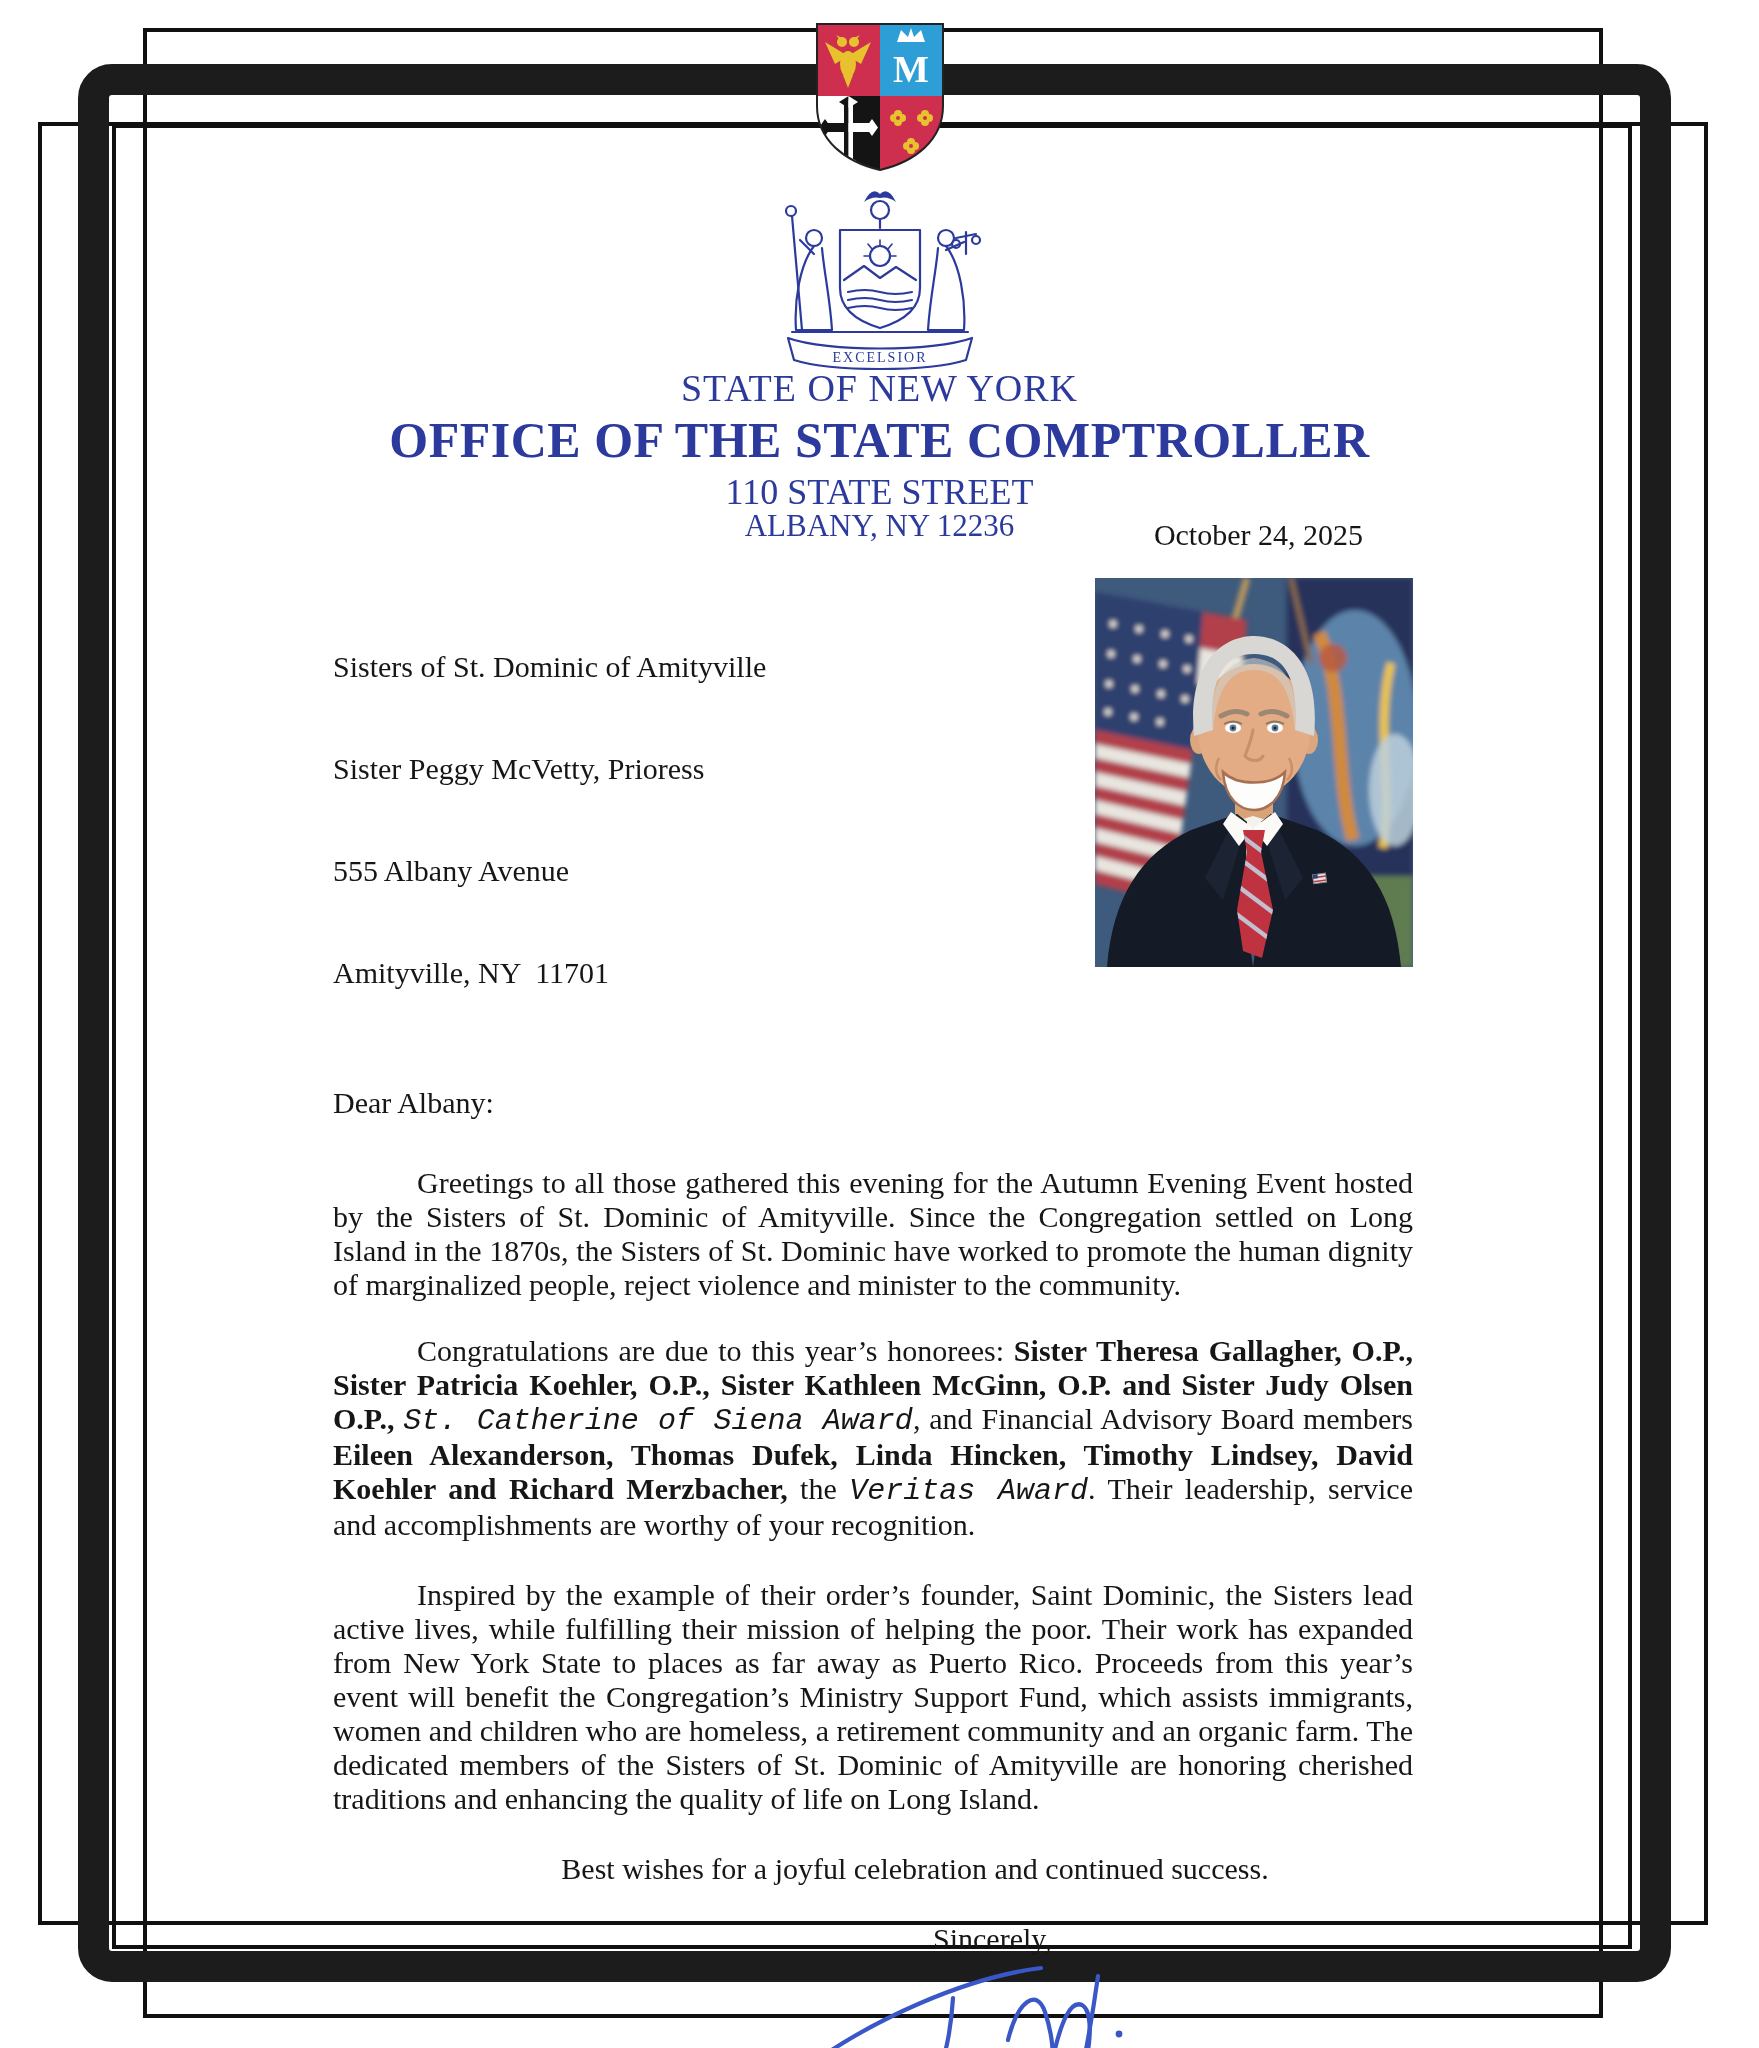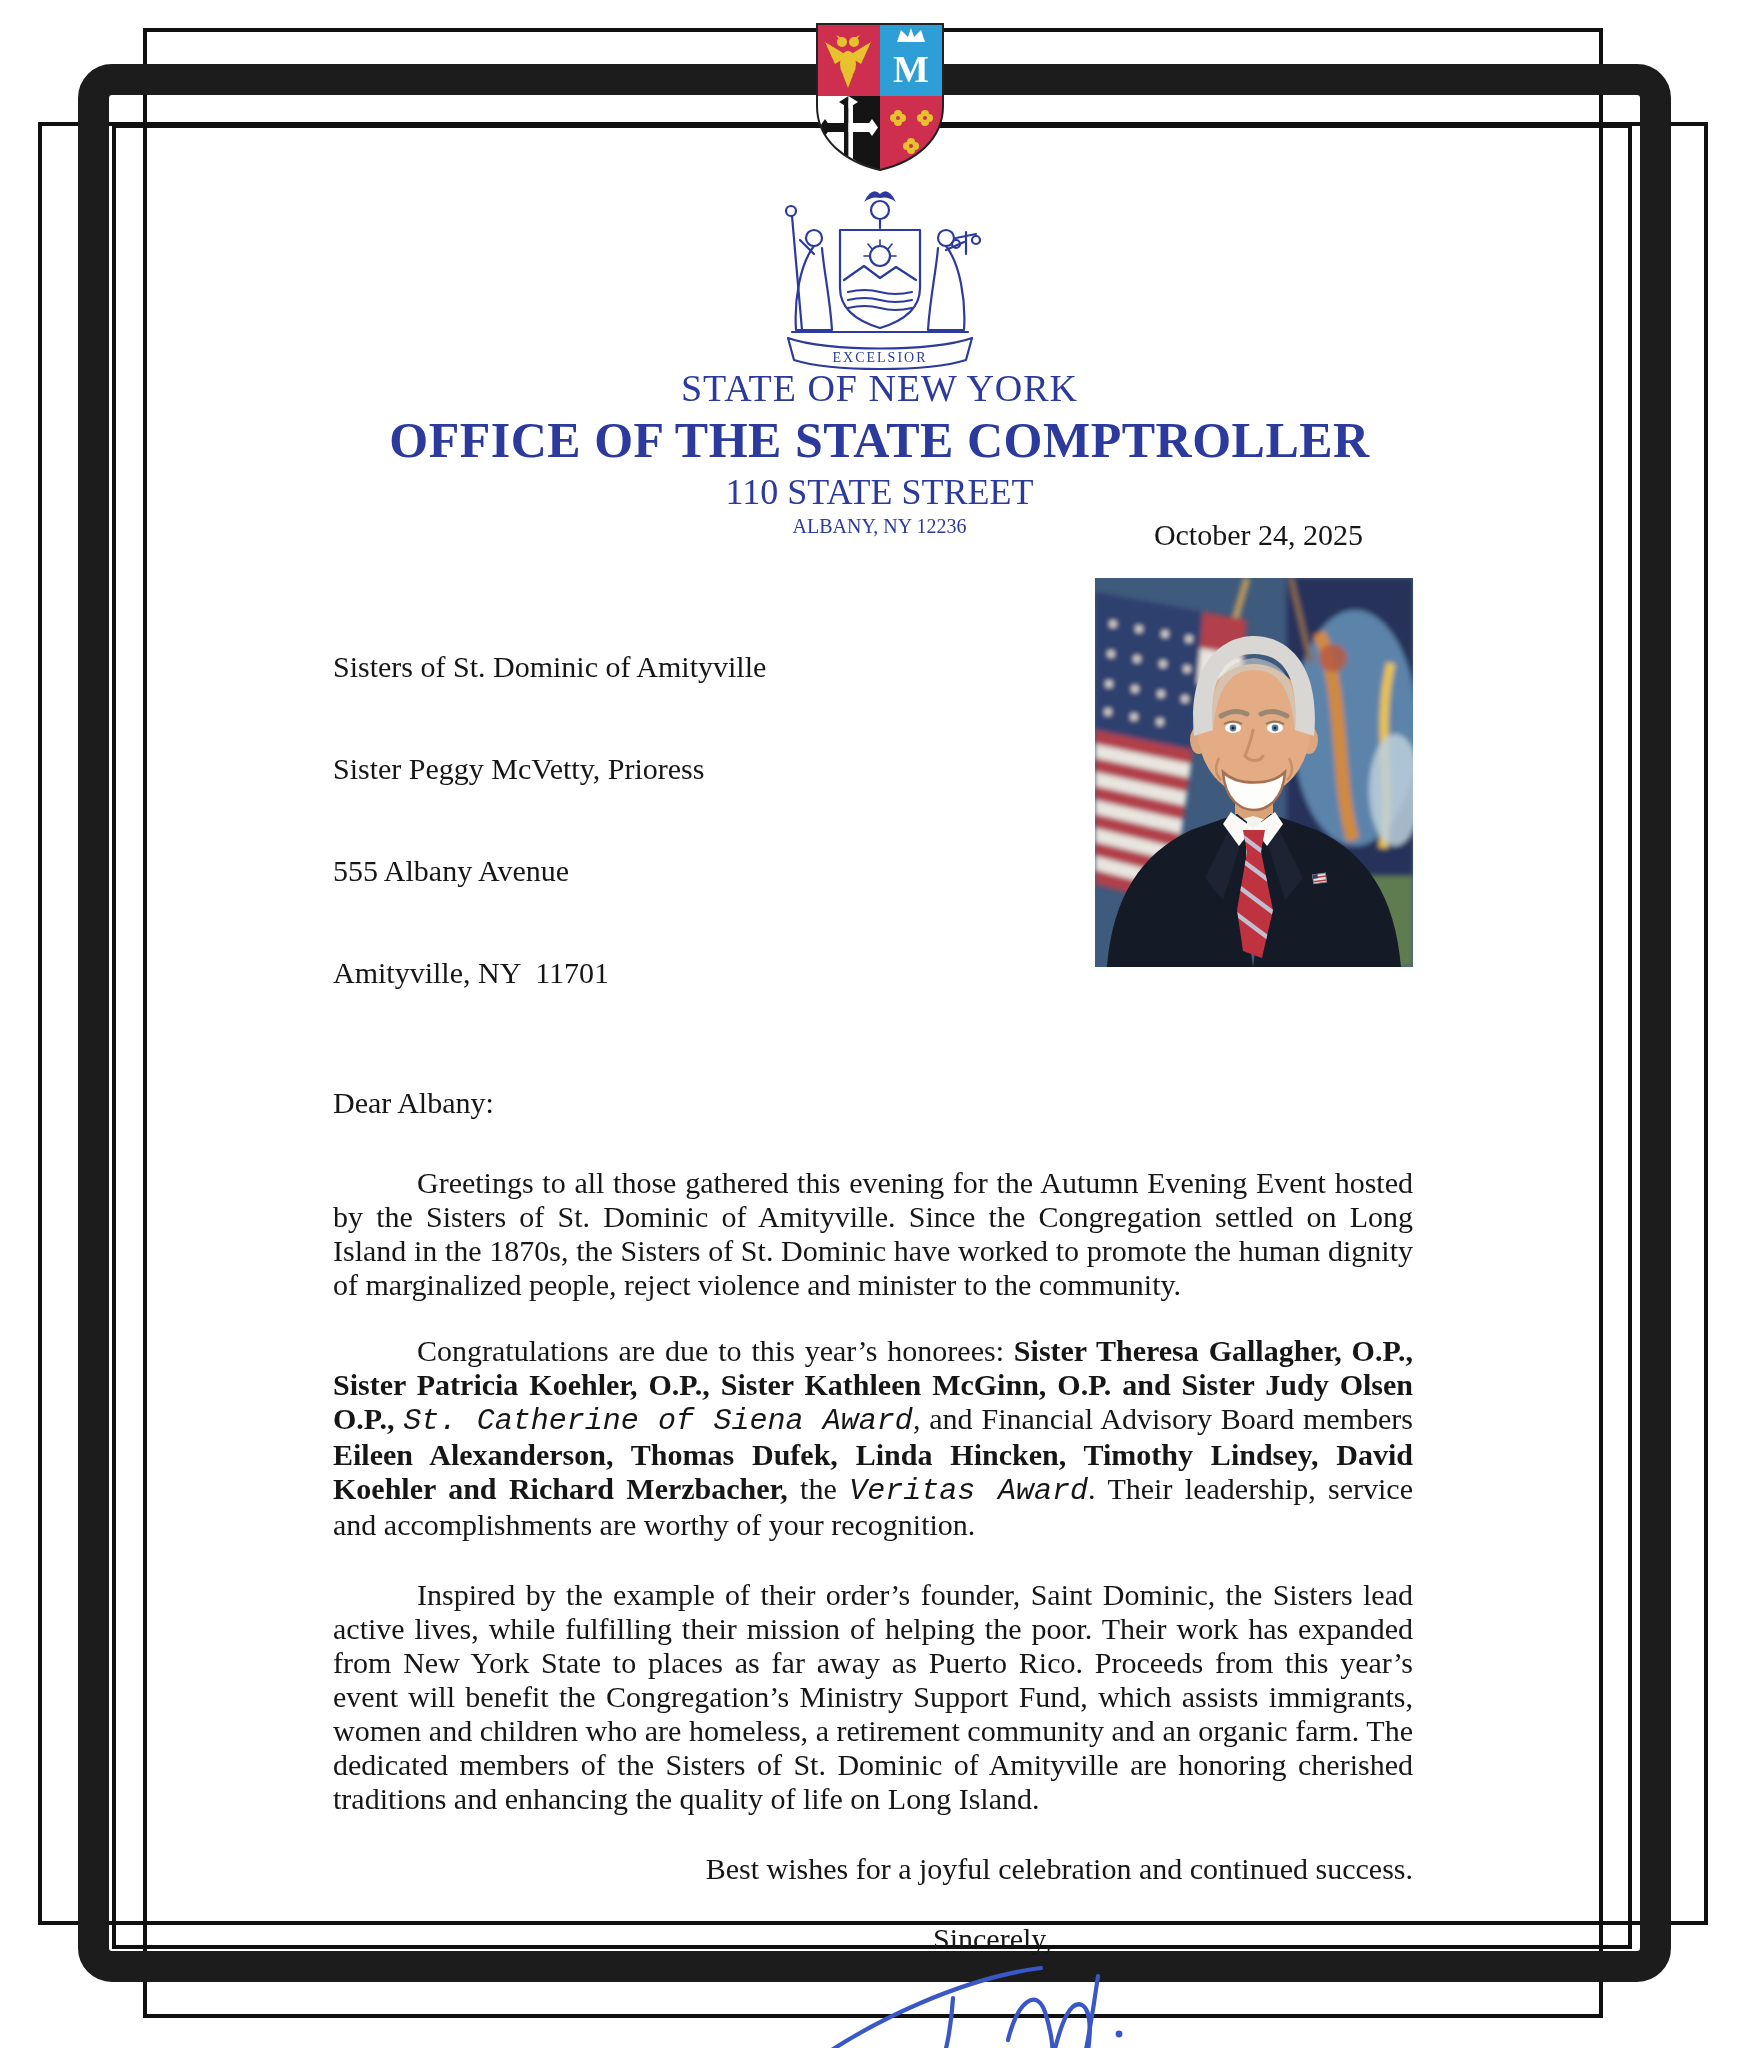--- a/index.html
+++ b/index.html
@@ -19,38 +19,38 @@
   
   .crest{position:absolute;left:50%;top:20px;transform:translateX(-50%);}
   .seal{position:absolute;left:50%;top:180px;transform:translateX(-50%);}
   .letterhead{
     position:absolute;left:0;top:369px;width:1759px;text-align:center;
     color:#2b3a9c;line-height:1;
   }
   .lh1{font-size:38px;letter-spacing:1px;}
   .lh2{font-size:50px;font-weight:bold;letter-spacing:0.5px;margin-top:8px;}
   .lh3{font-size:36px;margin-top:9px;}
-  .lh4{font-size:20px;margin-top:6px;}
+  .lh4{font-size:31px;margin-top:0;}
   
   .content{
     position:absolute;left:333px;top:518px;width:1080px;
     font-size:30px;line-height:34px;color:#161616;
   }
   .date{text-align:right;padding-right:50px;}
   .photo{
     float:right;width:318px;height:389px;margin:26px 0 40px 40px;
     position:relative;
   }
   .photo svg{display:block;}
   .recipient{margin-top:30px;white-space:pre-wrap;}
   .salutation{margin-top:28px;}
   .para{margin:32px 0 0 0;text-indent:84px;text-align:justify;}
   .para-0{margin-top:46px;}
   .para-2{margin-top:36px;}
-  .para-3{margin-top:36px;text-align:right;}
+  .para-3{margin-top:36px;text-align:center;}
   .b{font-weight:bold;}
   .i{font-style:italic;font-family:Liberation Mono, monospace;}
   .sincerely{margin-top:36px;margin-left:600px;}
   .signature{width:360px;height:170px;margin:-14px 0 -24px 470px;}
 </style>
 </head>
 <body>
 
 <div class="page">
 

